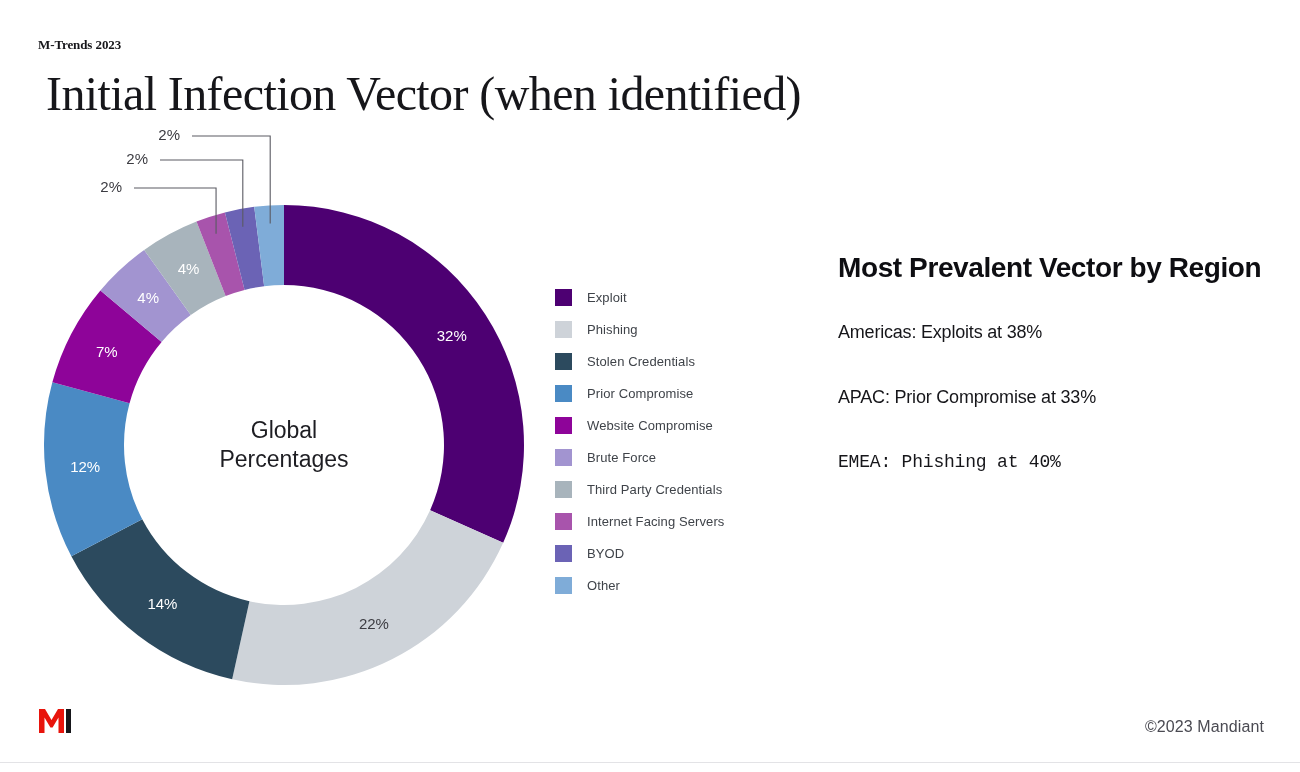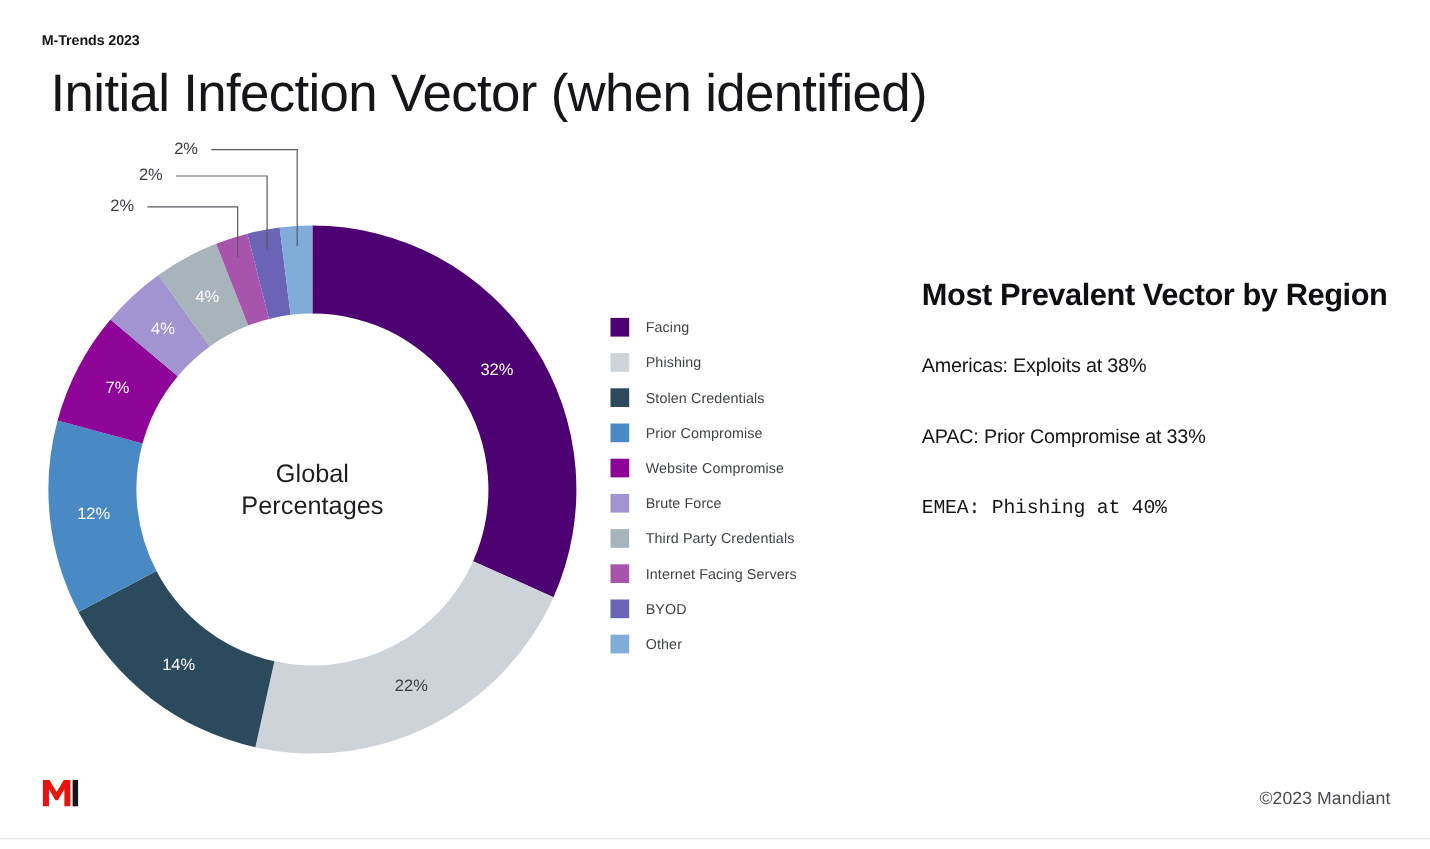--- a/index.html
+++ b/index.html
@@ -13,22 +13,23 @@
     font-family: "Liberation Sans", sans-serif;
     color: #1a1a1a;
     overflow: hidden;
     position: relative;
   }
 
   
   #slide-header {
     position: absolute;
     left: 38px;
-    top: 30px;
+    top: 38px;
     width: 900px;
+    font-family: Liberation Serif, serif;
   }
   #eyebrow {
     font-size: 13px;
     font-weight: bold;
     letter-spacing: -0.1px;
     color: #16161a;
     margin: 0 0 16px 0;
     line-height: 1.1;
   }
   #slide-title {
@@ -190,21 +191,21 @@
         <text x="180" y="20" text-anchor="end" class="callout-label">2%</text>
       </g>
     <text id="center-line-1" class="center-label" x="284" y="318" text-anchor="middle">Global</text>
     <text id="center-line-2" class="center-label" x="284" y="347" text-anchor="middle">Percentages</text>
   </svg>
 </div>
 
 <div id="legend">
     <div class="legend-row">
       <span class="legend-swatch" style="background: rgb(77, 0, 114);"></span>
-      <span class="legend-text">Facing</span>
+      <span class="legend-text">Exploit</span>
     </div>
     <div class="legend-row">
       <span class="legend-swatch" style="background: rgb(206, 211, 217);"></span>
       <span class="legend-text">Phishing</span>
     </div>
     <div class="legend-row">
       <span class="legend-swatch" style="background: rgb(44, 74, 94);"></span>
       <span class="legend-text">Stolen Credentials</span>
     </div>
     <div class="legend-row">

